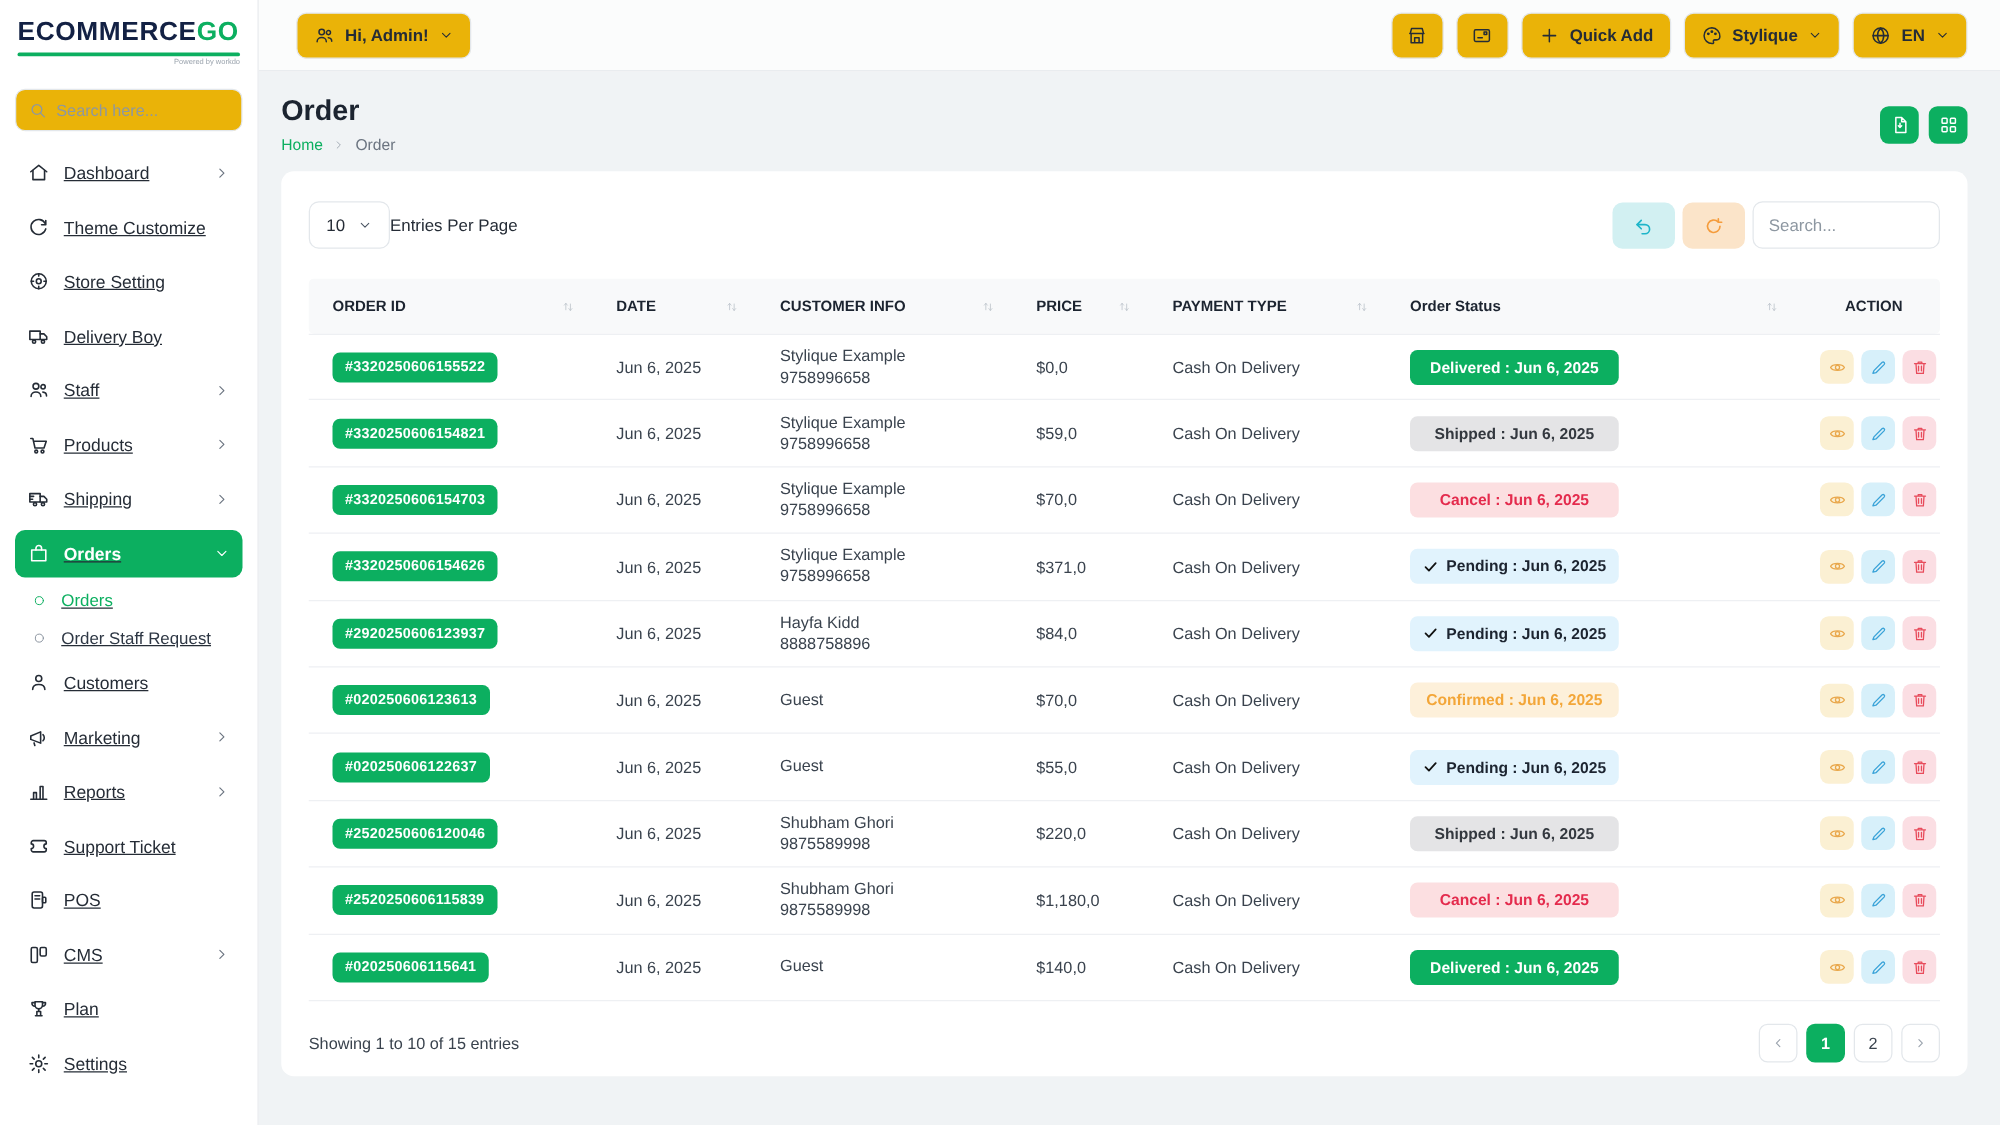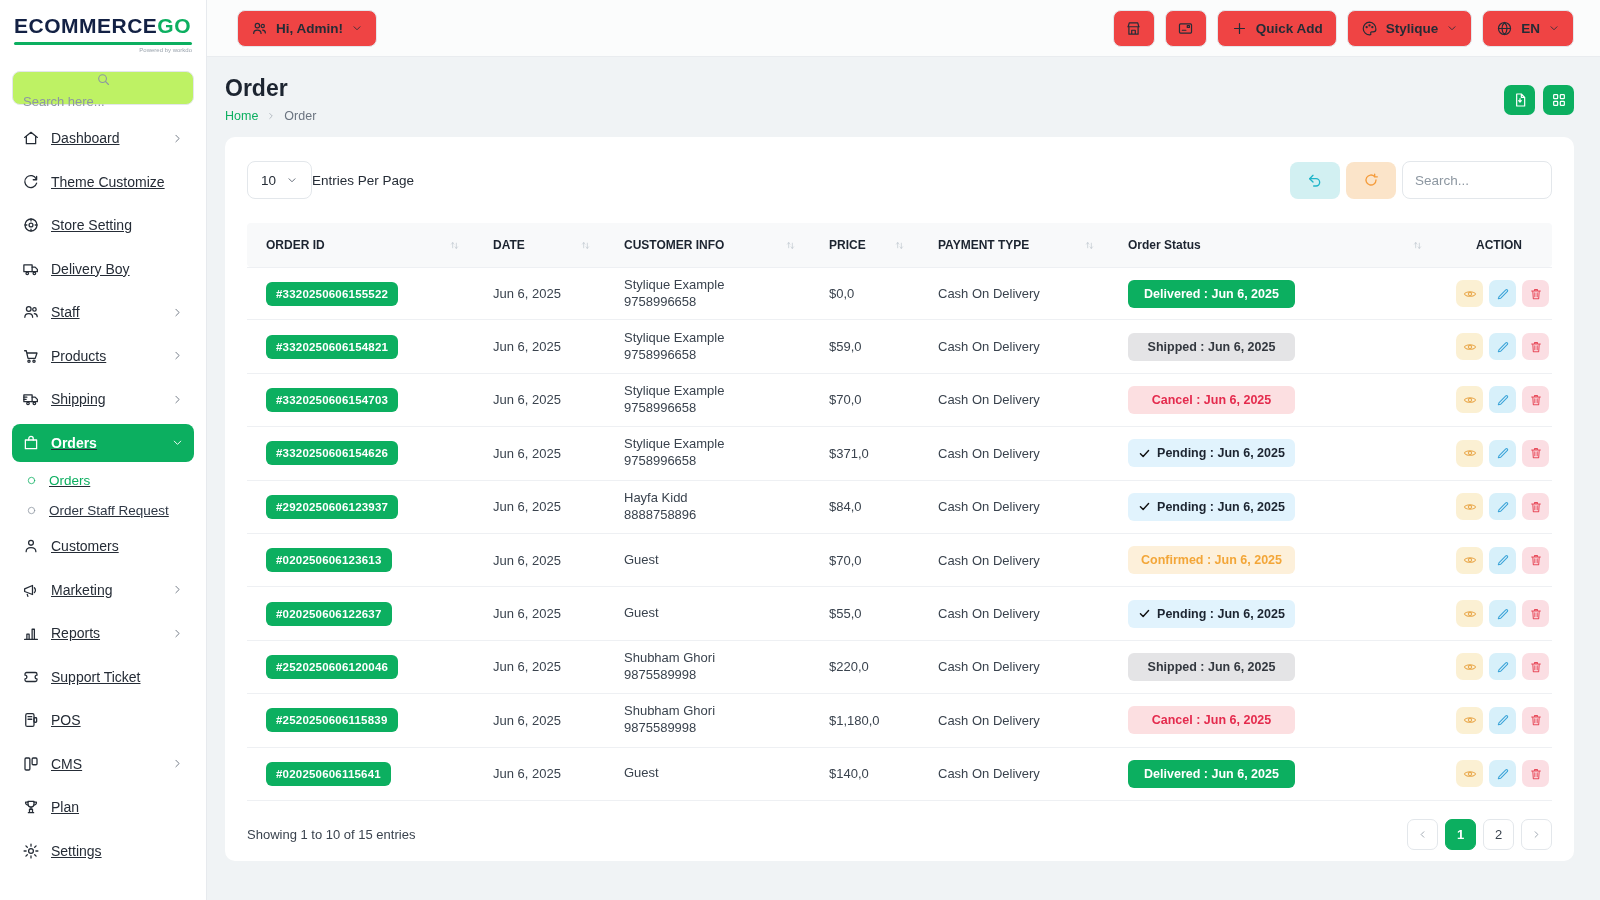--- a/index.html
+++ b/index.html
@@ -13,41 +13,41 @@
   .icon { display:inline-flex; align-items:center; justify-content:center; }
   .icon svg { width:18px; height:18px; fill:none; stroke:currentColor; stroke-width:1.7; stroke-linecap:round; stroke-linejoin:round; }
 
   
   .sidebar { width:207px; min-width:207px; background:#ffffff; border-right:1px solid #e7eaee; height:900px; display:flex; flex-direction:column; overflow:hidden; }
   .logo-wrap { padding:14px 14px 10px 14px; }
   .logo-line1 { font-size:21px; font-weight:800; letter-spacing:.5px; color:#132144; }
   .logo-line1 .go { color:#0caf60; }
   .logo-rule { margin-top:4px; height:3px; background:#0caf60; border-radius:2px; position:relative; }
   .powered { text-align:right; font-size:6px; color:#9aa3ad; margin-top:2px; }
-  .side-search { margin:8px 12px 14px 12px; background:#bef264; border:1px solid #e3e7eb; border-radius:8px; height:34px; display:flex; align-items:center; padding:0 10px; gap:7px; color:#8d97a1;flex-direction:column; }
+  .side-search { margin:8px 12px 14px 12px; background:#eab308; border:1px solid #e3e7eb; border-radius:8px; height:34px; display:flex; align-items:center; padding:0 10px; gap:7px; color:#8d97a1; }
   .side-search input { border:none; outline:none; font-size:13px; color:#5a6470; width:100%; background:transparent; font-family:inherit; }
   .side-search input::placeholder { color:#8d97a1; }
   .side-search .icon svg { width:15px; height:15px; }
   .nav { flex:1; overflow:hidden; padding:0 12px;text-decoration:underline; }
   .nav-item { display:flex; align-items:center; gap:11px; padding:10px 10px; border-radius:8px; margin-bottom:5.5px; cursor:pointer; color:#252c36; font-size:14px; }
   .nav-item .icon { color:#252c36; }
   .nav-item .chev { margin-left:auto; color:#6b7480; }
   .nav-item .chev svg { width:13px; height:13px; }
   .nav-item.active { background:#0caf60; color:#fff; font-weight:700; }
   .nav-item.active .icon, .nav-item.active .chev { color:#fff; }
   .nav-sub { display:flex; align-items:center; gap:12px; padding:6px 10px 6px 14px; font-size:13.5px; color:#2e3744; cursor:pointer; margin-bottom:3px; }
   .nav-sub .icon svg { width:11px; height:11px; }
   .nav-sub .icon { color:#8a939e; }
   .nav-sub.active { color:#0caf60; }
   .nav-sub.active .icon { color:#0caf60; }
 
   
   .main { flex:1; display:flex; flex-direction:column; height:900px; overflow:hidden; }
   .topbar { height:57px; min-height:57px; background:#fbfcfc; border-bottom:1px solid #e9ecef; display:flex; align-items:center; padding:0 26px 0 30px; }
-  .tb-btn { background:#ef4444; border:1px solid #e3e7eb; border-radius:8px; height:37px; display:inline-flex; align-items:center; gap:8px; padding:0 13px; font-size:13.5px; font-weight:600; color:#252c36; cursor:pointer; font-family:inherit; }
+  .tb-btn { background:#eab308; border:1px solid #e3e7eb; border-radius:8px; height:37px; display:inline-flex; align-items:center; gap:8px; padding:0 13px; font-size:13.5px; font-weight:600; color:#252c36; cursor:pointer; font-family:inherit; }
   .tb-btn .icon svg { width:17px; height:17px; }
   .tb-btn .chev svg { width:12px; height:12px; }
   .tb-right { margin-left:auto; display:flex; gap:10px; align-items:center; }
   .tb-icon-btn { width:42px; justify-content:center; padding:0; }
 
   .content { flex:1; overflow:hidden; padding:18px 26px 0 18px; }
   .page-head { display:flex; align-items:flex-start; }
   .page-title { font-size:23px; font-weight:700; color:#1c2430; }
   .breadcrumb { display:flex; align-items:center; gap:8px; margin-top:7px; font-size:12.5px; }
   .bc-home { color:#0caf60; cursor:pointer; }
@@ -55,21 +55,21 @@
   .bc-current { color:#6b7480; }
   .head-actions { margin-left:auto; display:flex; gap:8px; margin-top:10px; }
   .green-sq { width:31px; height:30px; border-radius:7px; background:#0caf60; color:#fff; border:none; display:inline-flex; align-items:center; justify-content:center; cursor:pointer; }
   .green-sq svg { width:16px; height:16px; fill:none; stroke:#fff; stroke-width:1.8; stroke-linecap:round; stroke-linejoin:round; }
 
   .card { background:#fff; border-radius:10px; margin-top:14px; padding:24px 22px 20px 22px; height:724px; display:flex; flex-direction:column; }
   .controls { display:flex; align-items:center; }
   .entries-select { border:1px solid #e3e7eb; border-radius:8px; height:38px; display:inline-flex; align-items:center; gap:10px; padding:0 13px; font-size:13.5px; color:#252c36; background:#fff; cursor:pointer; }
   .entries-select .chev svg { width:12px; height:12px; color:#4b5563; }
   .entries-label { font-size:13.5px; color:#252c36; }
-  .ctrl-right { margin-left:auto; display:flex; gap:6px; align-items:center; }
+  .ctrl-right { margin-left:auto; display:flex; gap:6px; align-items:flex-end; }
   .soft-btn { width:50px; height:37px; border:none; border-radius:8px; display:inline-flex; align-items:center; justify-content:center; cursor:pointer; }
   .soft-btn svg { width:16px; height:16px; fill:none; stroke-width:2; stroke-linecap:round; stroke-linejoin:round; }
   .soft-undo { background:#d2f0f2; } .soft-undo svg { stroke:#1fb5c9; }
   .soft-refresh { background:#fbe4c9; } .soft-refresh svg { stroke:#f59c3c; }
   .tbl-search { width:150px; height:38px; border:1px solid #e3e7eb; border-radius:8px; padding:0 12px; font-size:13.5px; color:#5a6470; outline:none; font-family:inherit; }
   .tbl-search::placeholder { color:#8d97a1; }
 
   
   .tbl { margin-top:24px; flex:1; }
   .trow { display:grid; grid-template-columns: 227px 131px 205px 109px 190px 328px 1fr; align-items:center; }

